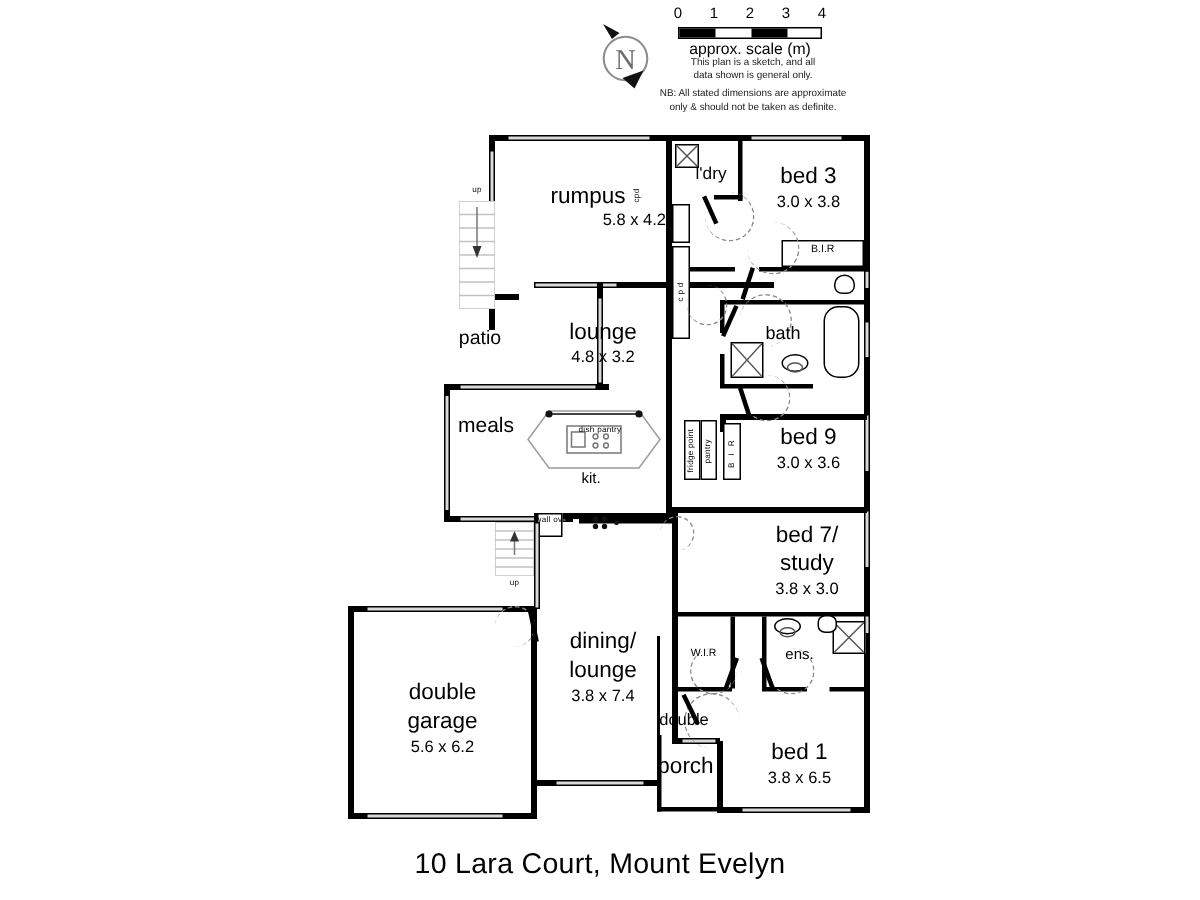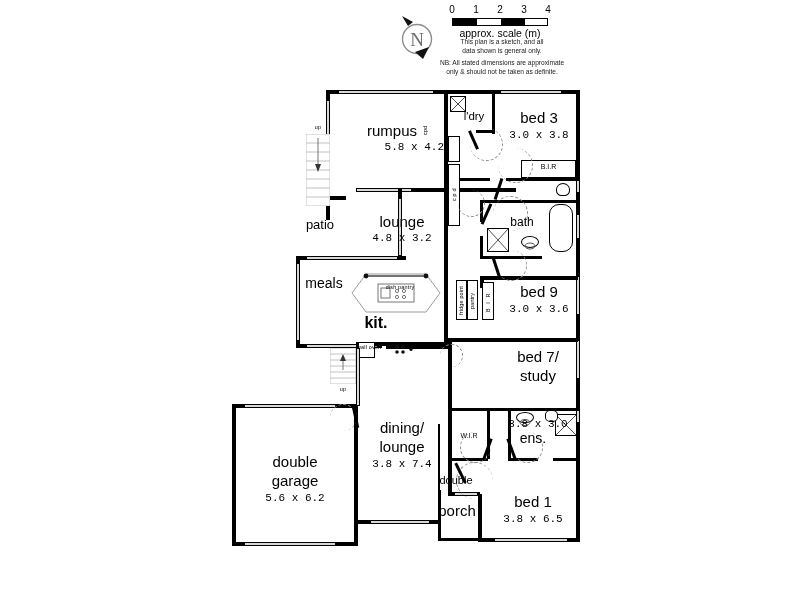--- a/index.html
+++ b/index.html
@@ -20,21 +20,21 @@
   .disclaimer{position:absolute;left:418px;top:38px;width:168px;text-align:center;
       font-size:6.6px;line-height:8.6px;color:#1a1a1a;}
   .disclaimer .nb{margin-top:4px;}
 
   
   .w{position:absolute;background:#000;}        
   .win{position:absolute;background:#d9d9d9;border:1px solid #000;box-sizing:border-box;}
   .thin{position:absolute;background:#000;}
   .lbl{position:absolute;text-align:center;line-height:1.12;white-space:nowrap;}
   .rm{font-size:15px;}
-  .dim{font-size:11px;font-family:Liberation Mono, monospace;}
+  .dim{font-size:11px;}
   .sm{font-size:10px;}
   .xs{font-size:5.4px;letter-spacing:.2px;}
   .vt{writing-mode:vertical-rl;transform:rotate(180deg);}
   .box{position:absolute;border:1px solid #000;box-sizing:border-box;background:#fff;}
   .door-arc{position:absolute;border:1px dashed #8c8c8c;border-radius:50%;
       background:transparent;}
   .addr{position:absolute;left:0;top:566px;width:800px;text-align:center;
       font-size:19px;letter-spacing:.2px;}
 </style>
 </head>
@@ -300,57 +300,58 @@
 
   <div class="lbl rm" style="left:340px;top:123px;width:104px;">rumpus</div>
   <div class="lbl dim" style="left:340px;top:141px;width:104px;text-align:right;">5.8 x 4.2</div>
 
   <div class="lbl rm" style="left:352px;top:214px;width:100px;">lounge</div>
   <div class="lbl dim" style="left:352px;top:232px;width:100px;">4.8 x 3.2</div>
 
   <div class="lbl rm" style="left:288px;top:218px;width:64px;font-size:13px;">patio</div>
 
   <div class="lbl rm" style="left:288px;top:276px;width:72px;font-size:14px;">meals</div>
-  <div class="lbl rm" style="left:348px;top:314px;width:56px;font-size:16px;font-weight:bold;">kit.</div>
+  <div class="lbl rm" style="left:366px;top:314px;width:56px;font-size:10px;">kit.</div>
 
   <div class="lbl rm" style="left:360px;top:420px;width:84px;">dining/</div>
   <div class="lbl rm" style="left:360px;top:439px;width:84px;">lounge</div>
   <div class="lbl dim" style="left:360px;top:458px;width:84px;">3.8 x 7.4</div>
 
   <div class="lbl rm" style="left:243px;top:454px;width:104px;">double</div>
   <div class="lbl rm" style="left:243px;top:473px;width:104px;">garage</div>
   <div class="lbl dim" style="left:243px;top:492px;width:104px;">5.6 x 6.2</div>
 
   <div class="lbl rm" style="left:497px;top:110px;width:84px;">bed 3</div>
   <div class="lbl dim" style="left:497px;top:129px;width:84px;">3.0 x 3.8</div>
 
   <div class="lbl rm" style="left:497px;top:284px;width:84px;">bed 9</div>
   <div class="lbl dim" style="left:497px;top:303px;width:84px;">3.0 x 3.6</div>
 
   <div class="lbl rm" style="left:491px;top:349px;width:94px;">bed 7/</div>
   <div class="lbl rm" style="left:491px;top:368px;width:94px;">study</div>
-  <div class="lbl dim" style="left:491px;top:387px;width:94px;margin-top:31px;">3.8 x 3.0</div>
+  <div class="lbl dim" style="left:491px;top:387px;width:94px;">3.8 x 3.0</div>
 
   <div class="lbl rm" style="left:491px;top:494px;width:84px;">bed 1</div>
   <div class="lbl dim" style="left:491px;top:513px;width:84px;">3.8 x 6.5</div>
 
   <div class="lbl rm" style="left:453px;top:110px;width:42px;font-size:11.5px;">l'dry</div>
   <div class="lbl rm" style="left:500px;top:216px;width:44px;font-size:12px;">bath</div>
-  <div class="lbl rm" style="left:515px;top:431px;width:36px;font-size:14px;">ens.</div>
+  <div class="lbl rm" style="left:515px;top:431px;width:36px;font-size:10px;">ens.</div>
   <div class="lbl rm" style="left:435px;top:474px;width:42px;font-size:11px;">double</div>
   <div class="lbl rm" style="left:435px;top:503px;width:44px;font-size:15px;">porch</div>
 
   <div class="lbl sm" style="left:450px;top:432px;width:38px;font-size:7px;">W.I.R</div>
   <div class="lbl xs vt" style="left:451px;top:170px;height:50px;width:9px;">
     <span>c p d</span>
   </div>
   <div class="lbl xs vt" style="left:458px;top:282px;height:36px;width:9px;">
     <span>fridge point</span>
   </div>
   <div class="lbl xs vt" style="left:469px;top:284px;height:34px;width:9px;">
     <span>pantry</span>
   </div>
   <div class="lbl xs vt" style="left:485px;top:288px;height:28px;width:9px;letter-spacing:1.6px;">
     <span>B I R</span>
   </div>
 
+  <div class="addr">10 Lara Court, Mount Evelyn</div>
 
 </div>
 
 </body></html>

